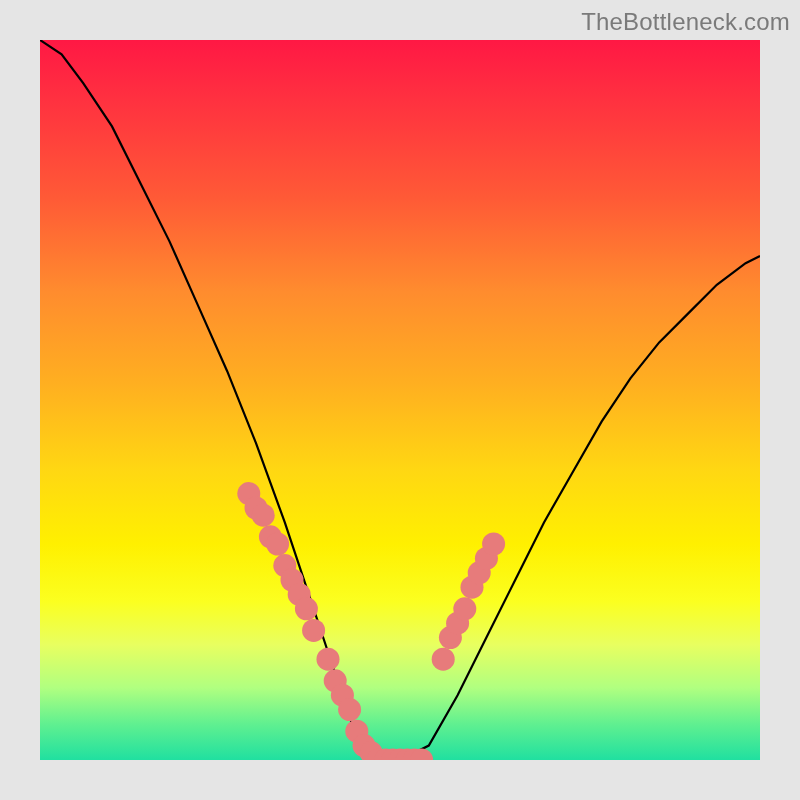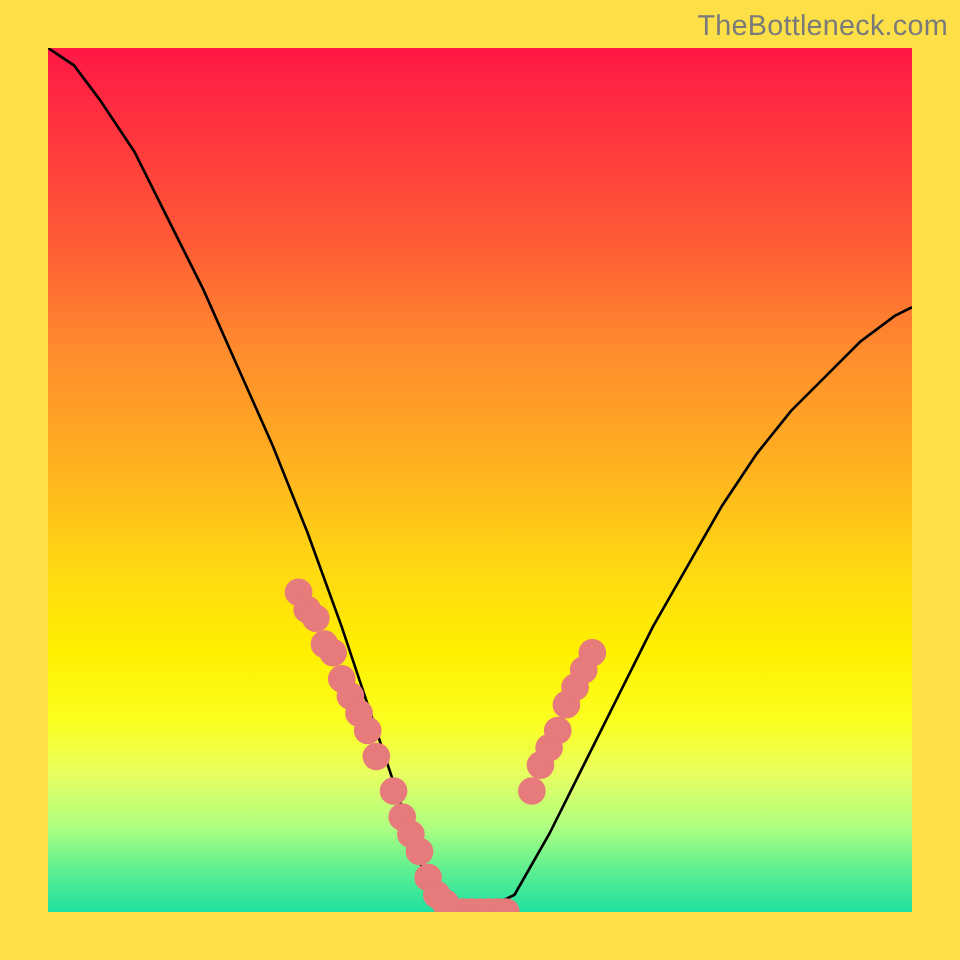--- a/index.html
+++ b/index.html
@@ -1,21 +1,21 @@
 <!DOCTYPE html>
 <html><head>
 <meta charset="utf-8">
 <style>
   * { margin: 0; padding: 0; box-sizing: border-box; }
   html, body { width: 800px; height: 800px; overflow: hidden; background: #000; }
   .chart-container {
     position: relative;
     width: 800px;
     height: 800px;
-    background: #fde047;
+    background: #e5e5e5;
   }
   .plot-area {
     position: absolute;
     left: 40px;
     top: 40px;
     width: 720px;
     height: 720px;
     background: linear-gradient(to bottom,
       #ff1844 0%,
       #ff3040 8%,

